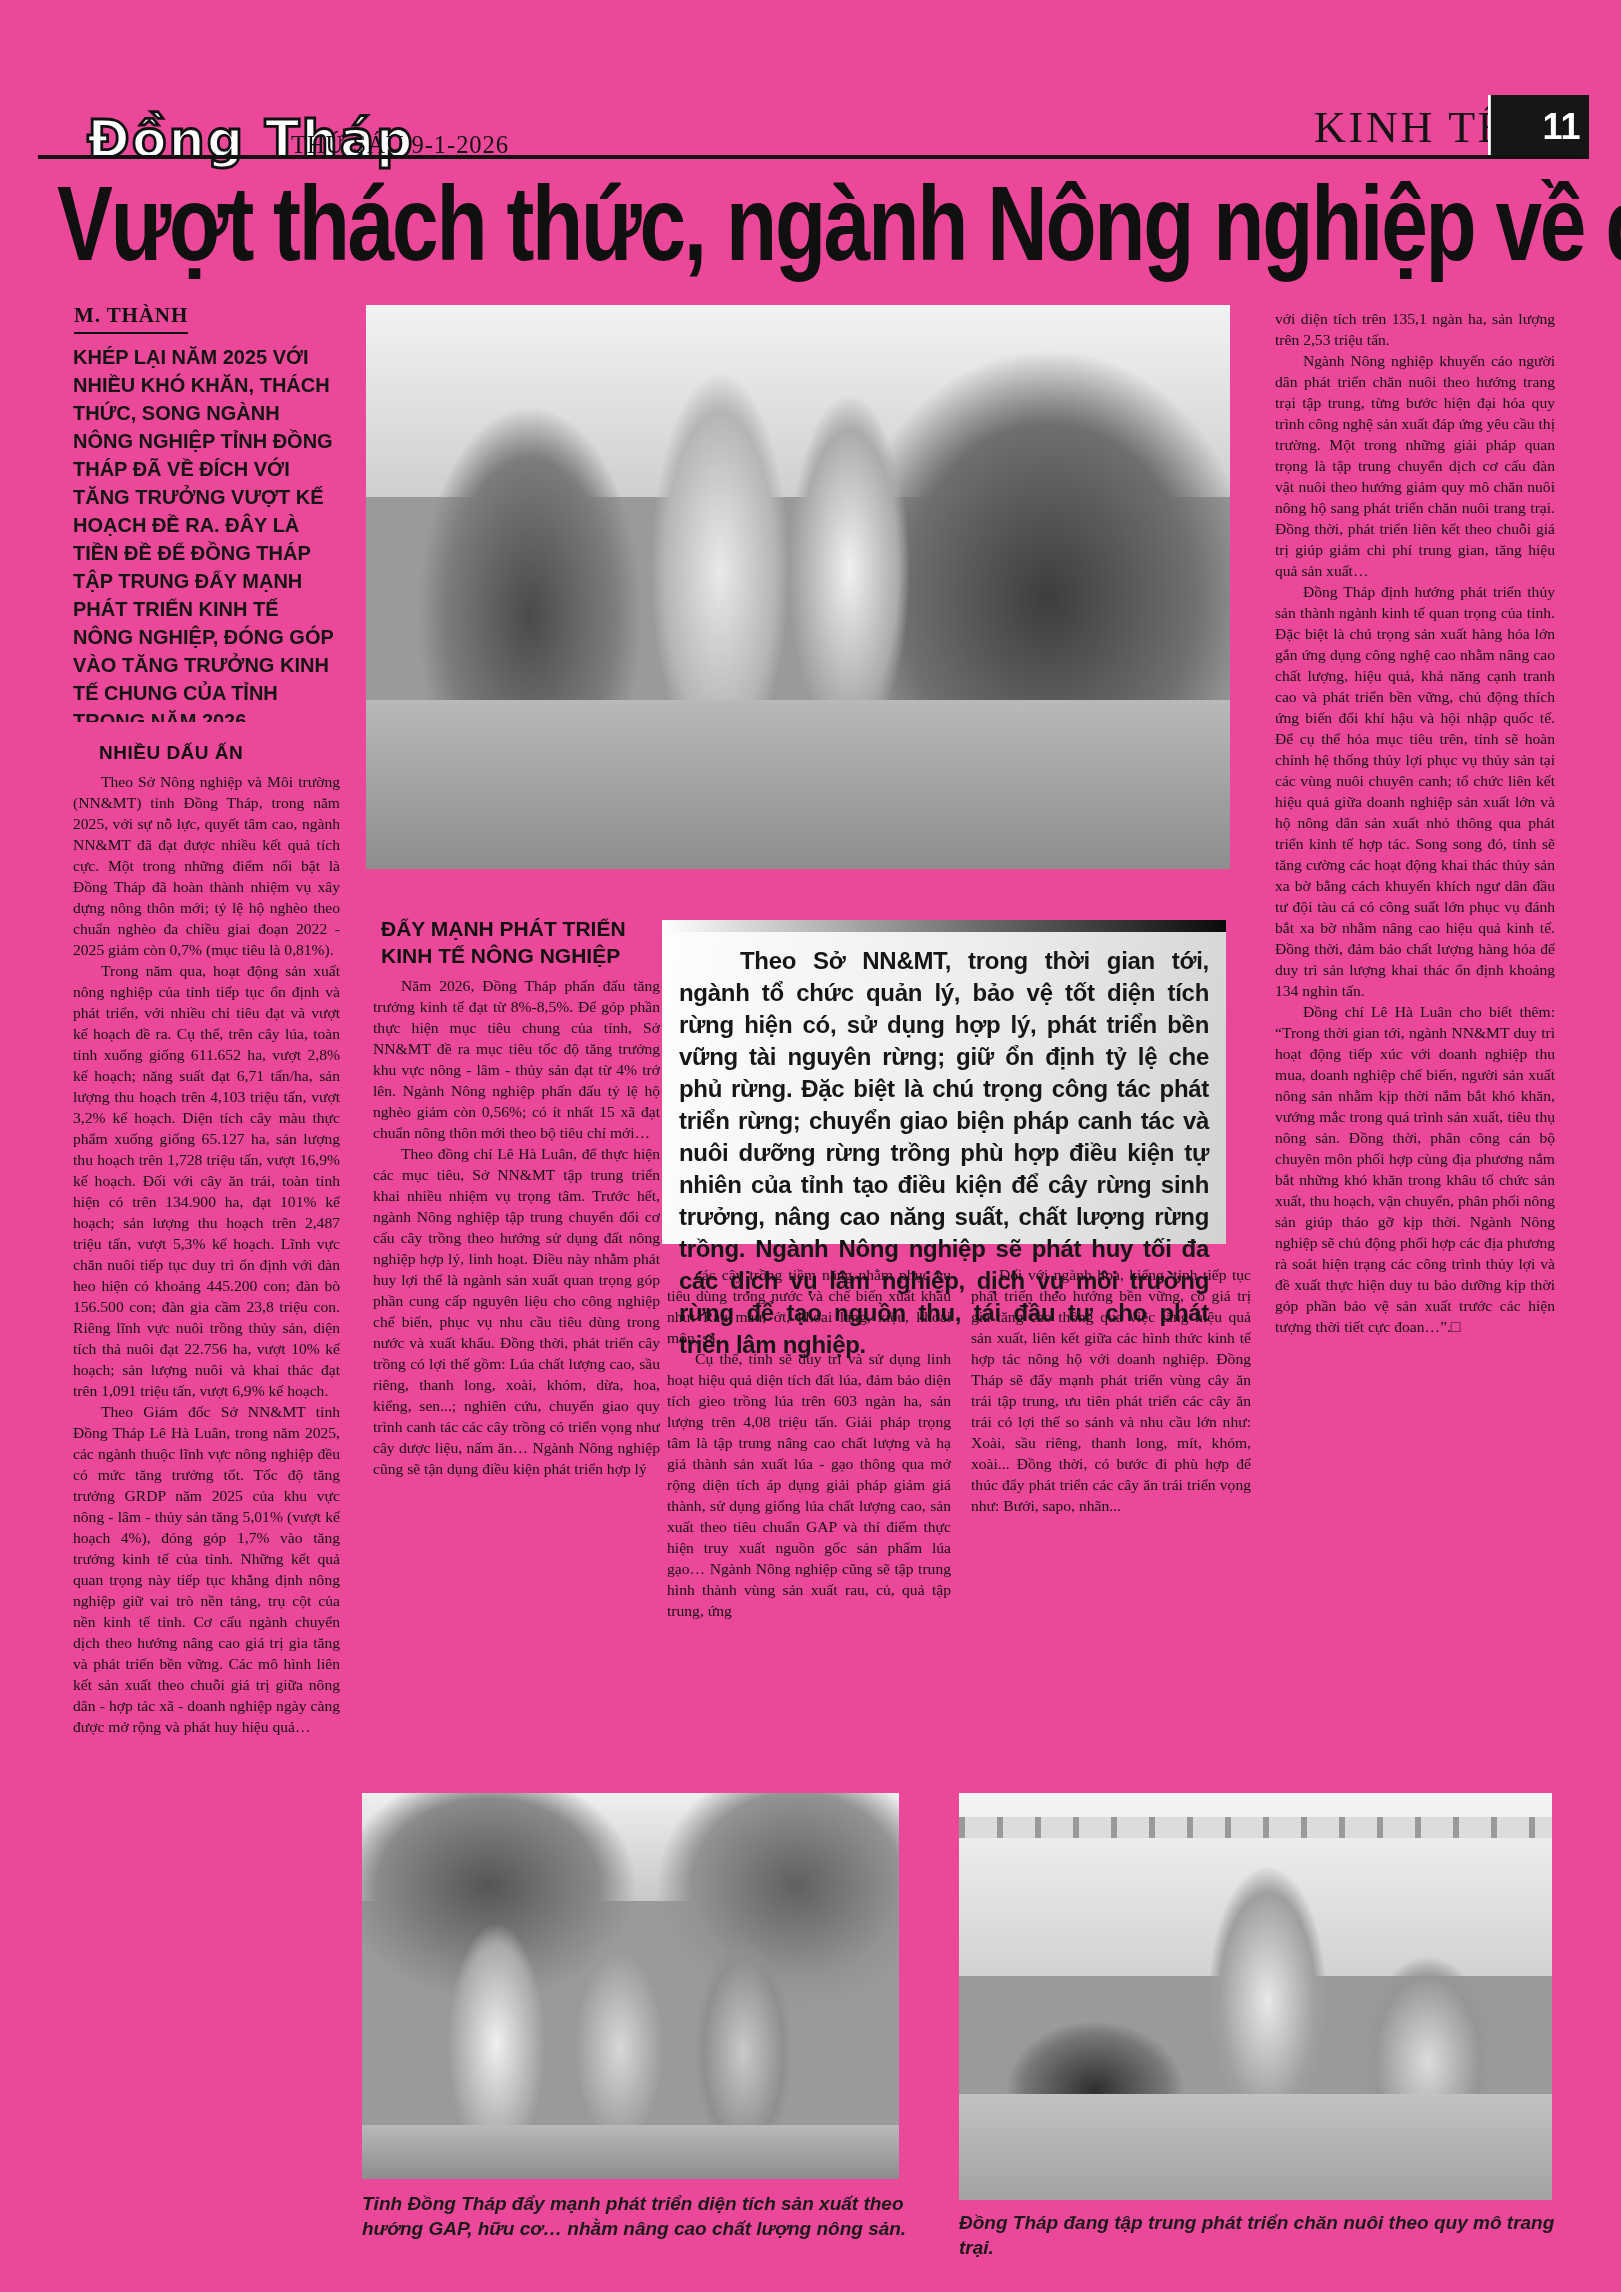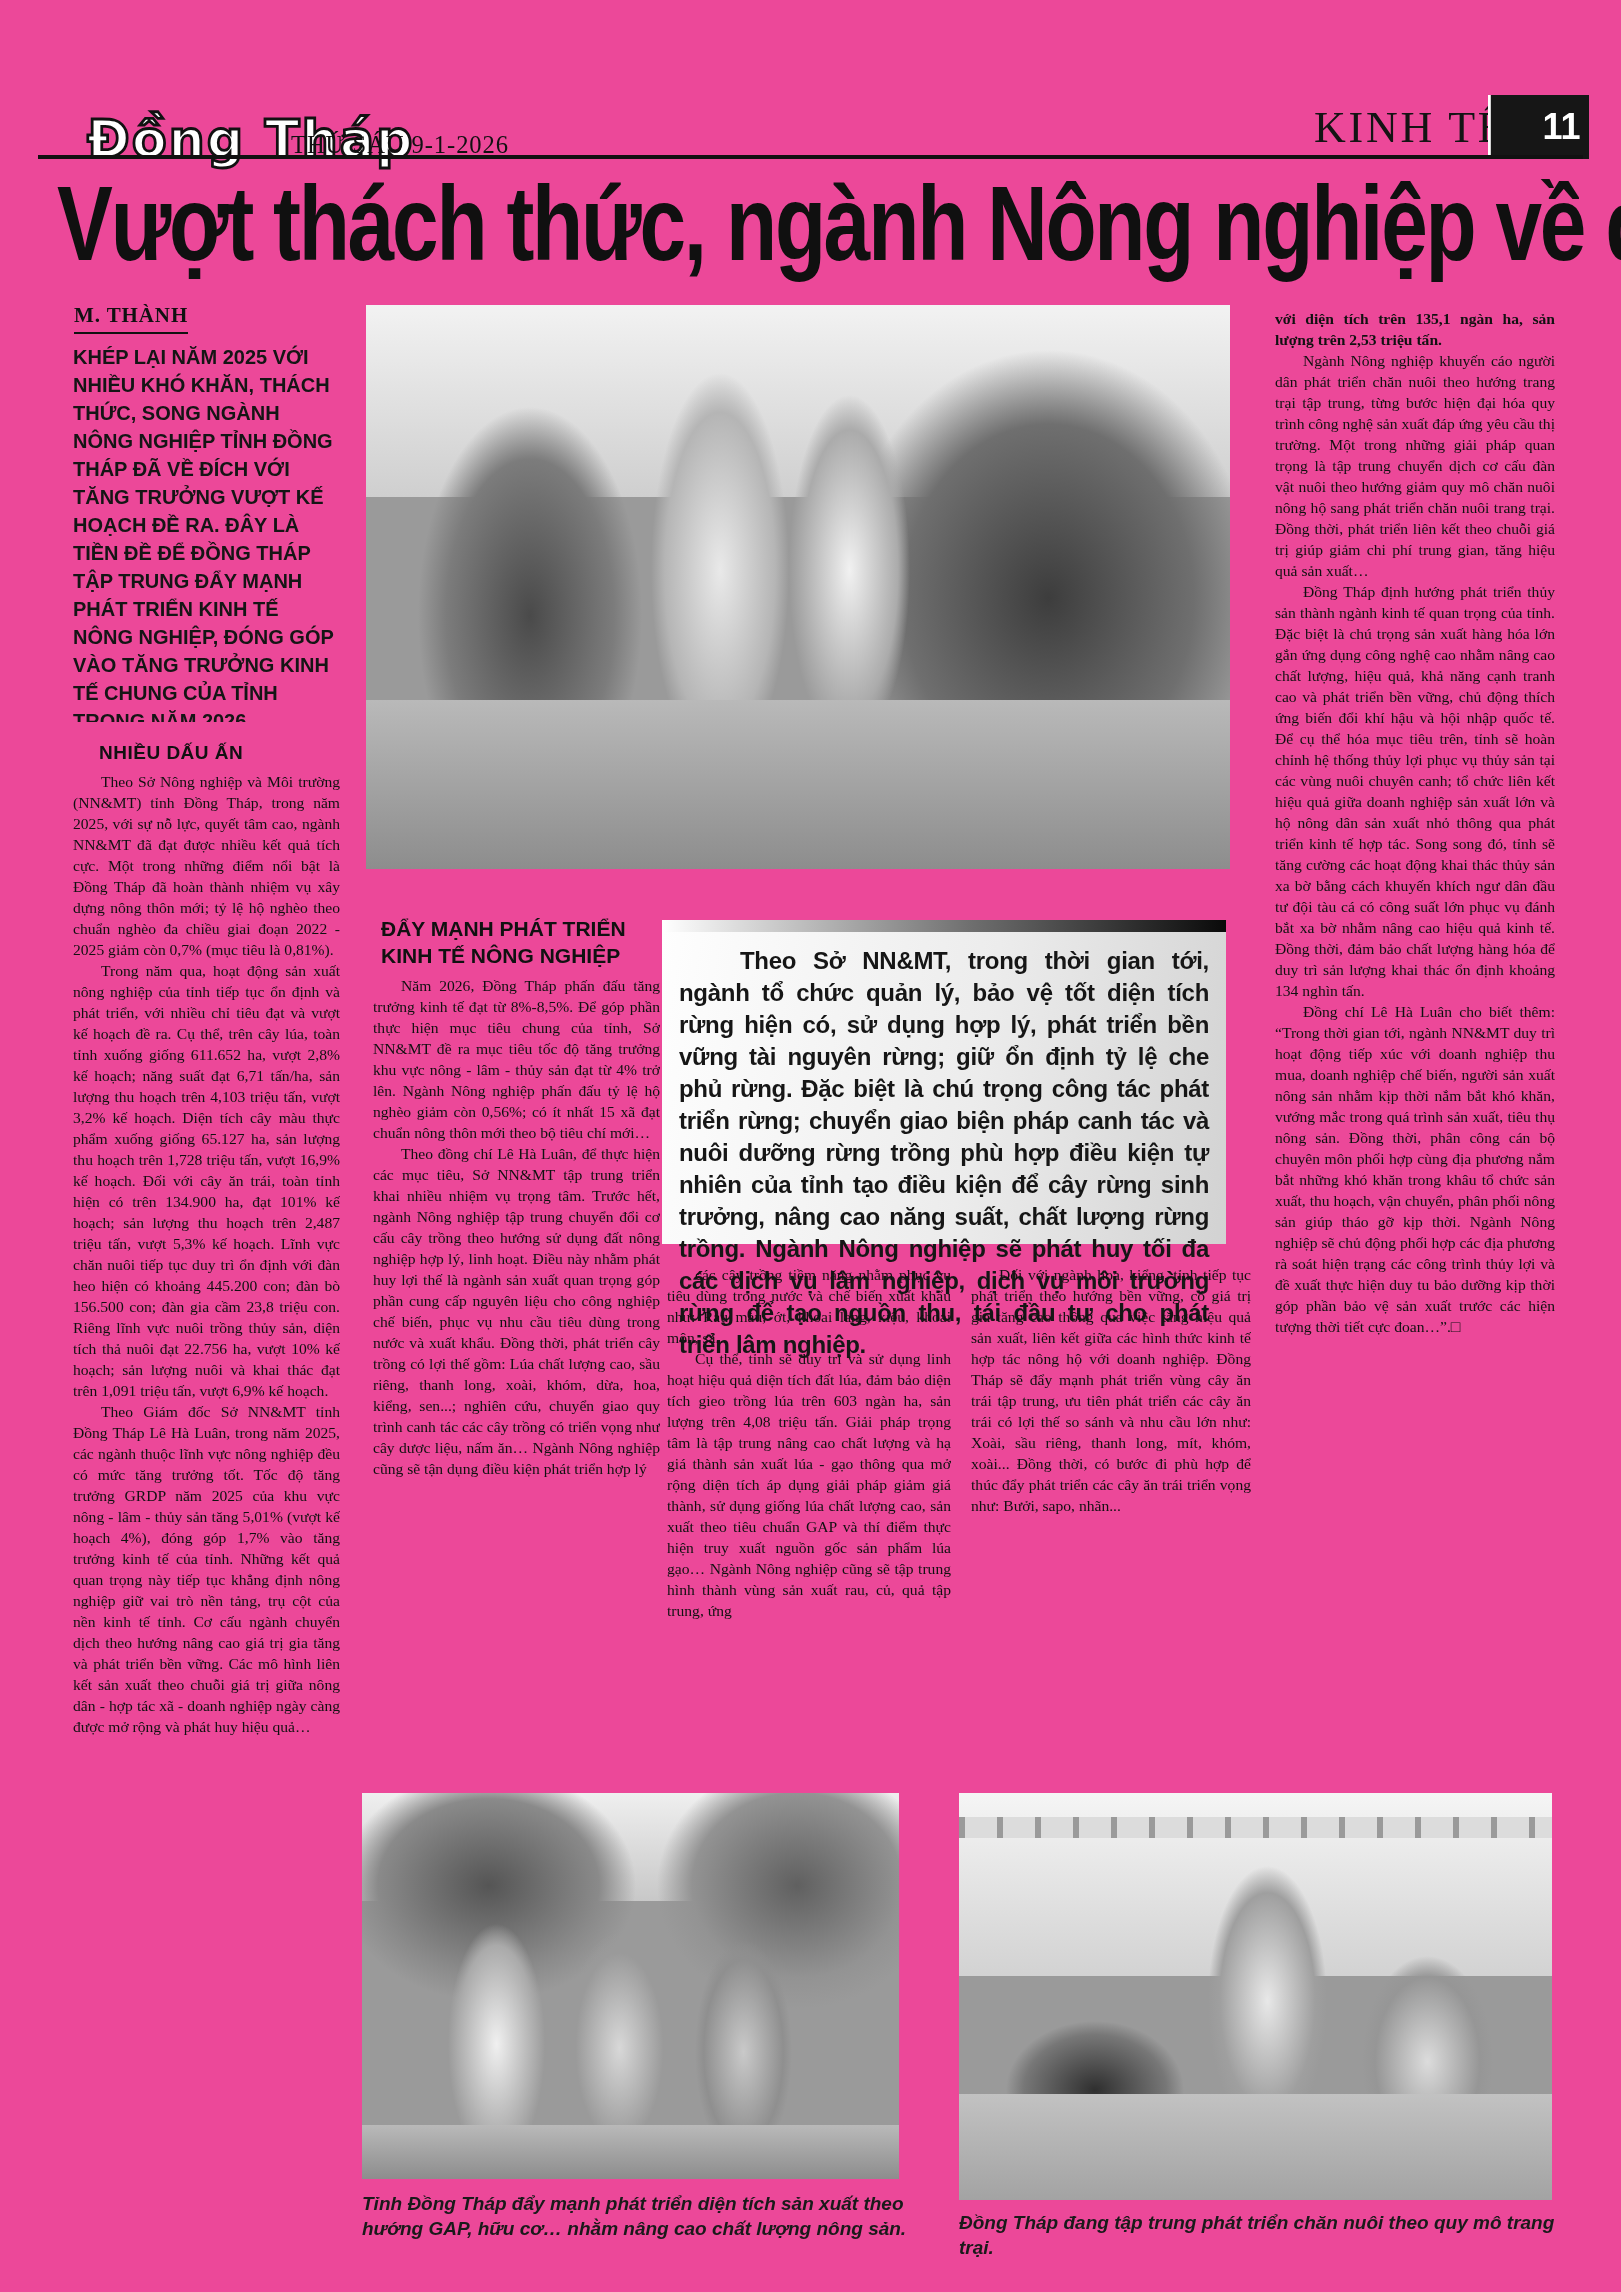--- a/index.html
+++ b/index.html
@@ -98,21 +98,21 @@
   <div class="col" style="left:667px;top:1264px;width:284px;height:500px;">
     <p>các cây trồng tiềm năng nhằm phục vụ tiêu dùng trong nước và chế biến xuất khẩu như: Rau màu, ớt, khoai lang, kiệu, khoai môn, sả...</p>
     <p>Cụ thể, tỉnh sẽ duy trì và sử dụng linh hoạt hiệu quả diện tích đất lúa, đảm bảo diện tích gieo trồng lúa trên 603 ngàn ha, sản lượng trên 4,08 triệu tấn. Giải pháp trọng tâm là tập trung nâng cao chất lượng và hạ giá thành sản xuất lúa - gạo thông qua mở rộng diện tích áp dụng giải pháp giảm giá thành, sử dụng giống lúa chất lượng cao, sản xuất theo tiêu chuẩn GAP và thí điểm thực hiện truy xuất nguồn gốc sản phẩm lúa gạo… Ngành Nông nghiệp cũng sẽ tập trung hình thành vùng sản xuất rau, củ, quả tập trung, ứng</p>
   </div>
 
   <div class="col" style="left:971px;top:1264px;width:280px;height:500px;">
     <p>Đối với ngành hoa, kiểng, tỉnh tiếp tục phát triển theo hướng bền vững, có giá trị gia tăng cao thông qua việc tăng hiệu quả sản xuất, liên kết giữa các hình thức kinh tế hợp tác nông hộ với doanh nghiệp. Đồng Tháp sẽ đẩy mạnh phát triển vùng cây ăn trái tập trung, ưu tiên phát triển các cây ăn trái có lợi thế so sánh và nhu cầu lớn như: Xoài, sầu riêng, thanh long, mít, khóm, xoài... Đồng thời, có bước đi phù hợp để thúc đẩy phát triển các cây ăn trái triển vọng như: Bưởi, sapo, nhãn...</p>
   </div>
 
   <div class="col" style="left:1275px;top:308px;width:280px;height:1457px;">
-    <p style="text-indent:0;font-weight:bold;">với diện tích trên 135,1 ngàn ha, sản lượng trên 2,53 triệu tấn.</p>
+    <p style="text-indent:0;">với diện tích trên 135,1 ngàn ha, sản lượng trên 2,53 triệu tấn.</p>
     <p>Ngành Nông nghiệp khuyến cáo người dân phát triển chăn nuôi theo hướng trang trại tập trung, từng bước hiện đại hóa quy trình công nghệ sản xuất đáp ứng yêu cầu thị trường. Một trong những giải pháp quan trọng là tập trung chuyển dịch cơ cấu đàn vật nuôi theo hướng giảm quy mô chăn nuôi nông hộ sang phát triển chăn nuôi trang trại. Đồng thời, phát triển liên kết theo chuỗi giá trị giúp giảm chi phí trung gian, tăng hiệu quả sản xuất…</p>
     <p>Đồng Tháp định hướng phát triển thủy sản thành ngành kinh tế quan trọng của tỉnh. Đặc biệt là chú trọng sản xuất hàng hóa lớn gắn ứng dụng công nghệ cao nhằm nâng cao chất lượng, hiệu quả, khả năng cạnh tranh cao và phát triển bền vững, chủ động thích ứng biến đổi khí hậu và hội nhập quốc tế. Để cụ thể hóa mục tiêu trên, tỉnh sẽ hoàn chỉnh hệ thống thủy lợi phục vụ thủy sản tại các vùng nuôi chuyên canh; tổ chức liên kết hiệu quả giữa doanh nghiệp sản xuất lớn và hộ nông dân sản xuất nhỏ thông qua phát triển kinh tế hợp tác. Song song đó, tỉnh sẽ tăng cường các hoạt động khai thác thủy sản xa bờ bằng cách khuyến khích ngư dân đầu tư đội tàu cá có công suất lớn phục vụ đánh bắt xa bờ nhằm nâng cao hiệu quả kinh tế. Đồng thời, đảm bảo chất lượng hàng hóa để duy trì sản lượng khai thác ổn định khoảng 134 nghìn tấn.</p>
     <p>Đồng chí Lê Hà Luân cho biết thêm: “Trong thời gian tới, ngành NN&amp;MT duy trì hoạt động tiếp xúc với doanh nghiệp thu mua, doanh nghiệp chế biến, người sản xuất nông sản nhằm kịp thời nắm bắt khó khăn, vướng mắc trong quá trình sản xuất, tiêu thụ nông sản. Đồng thời, phân công cán bộ chuyên môn phối hợp cùng địa phương nắm bắt những khó khăn trong khâu tổ chức sản xuất, thu hoạch, vận chuyển, phân phối nông sản giúp tháo gỡ kịp thời. Ngành Nông nghiệp sẽ chủ động phối hợp các địa phương rà soát hiện trạng các công trình thủy lợi và đề xuất thực hiện duy tu bảo dưỡng kịp thời góp phần bảo vệ sản xuất trước các hiện tượng thời tiết cực đoan…”.□</p>
   </div>
 
   <div class="photo" style="left:362px;top:1793px;width:537px;height:386px;">
     <div class="sky" style="height:28%;background:linear-gradient(#efefef,#c8c8c8);"></div>
     <div class="blob" style="left:-4%;top:-6%;width:55%;height:60%;background:radial-gradient(closest-side,#555,#8a8a8a 75%,transparent);"></div>
     <div class="blob" style="left:55%;top:-8%;width:52%;height:64%;background:radial-gradient(closest-side,#606060,#939393 75%,transparent);"></div>
     <div class="blob" style="left:16%;top:34%;width:18%;height:62%;background:radial-gradient(closest-side,#f0f0f0,#aaa 82%,transparent);"></div>

